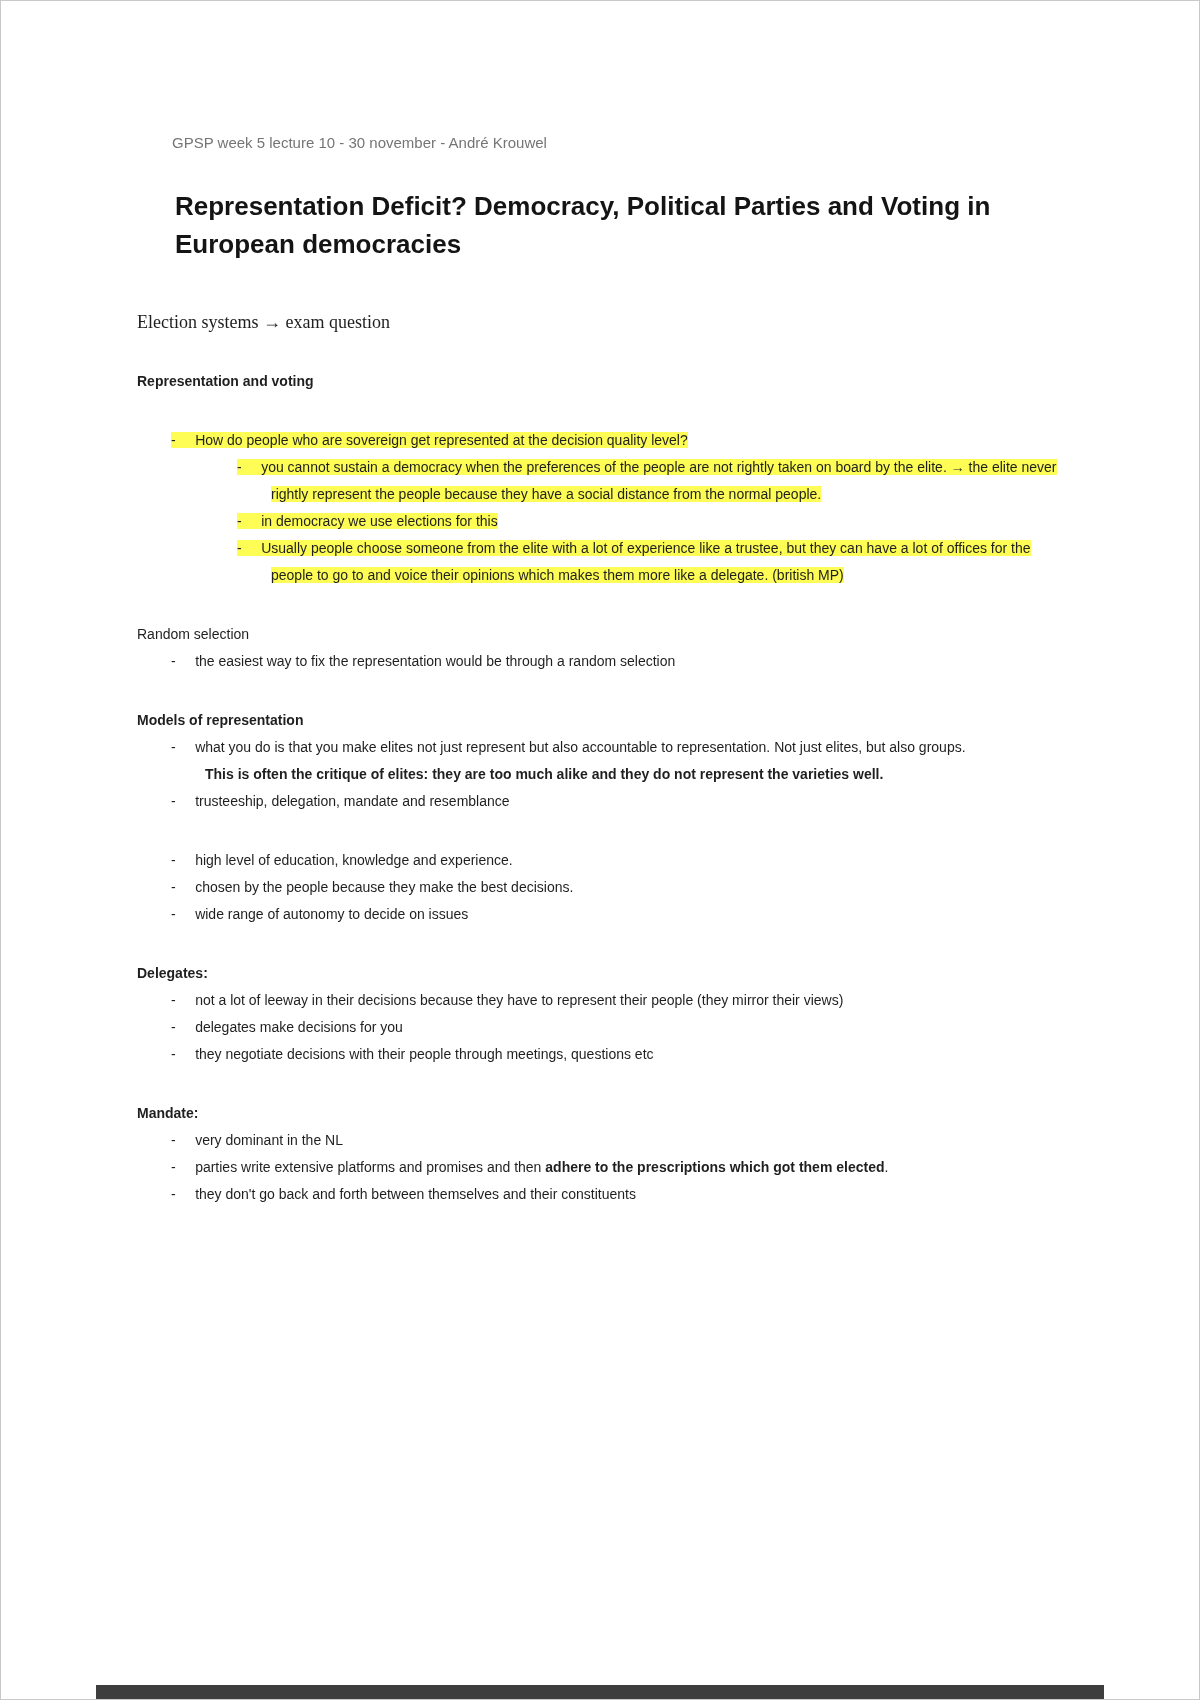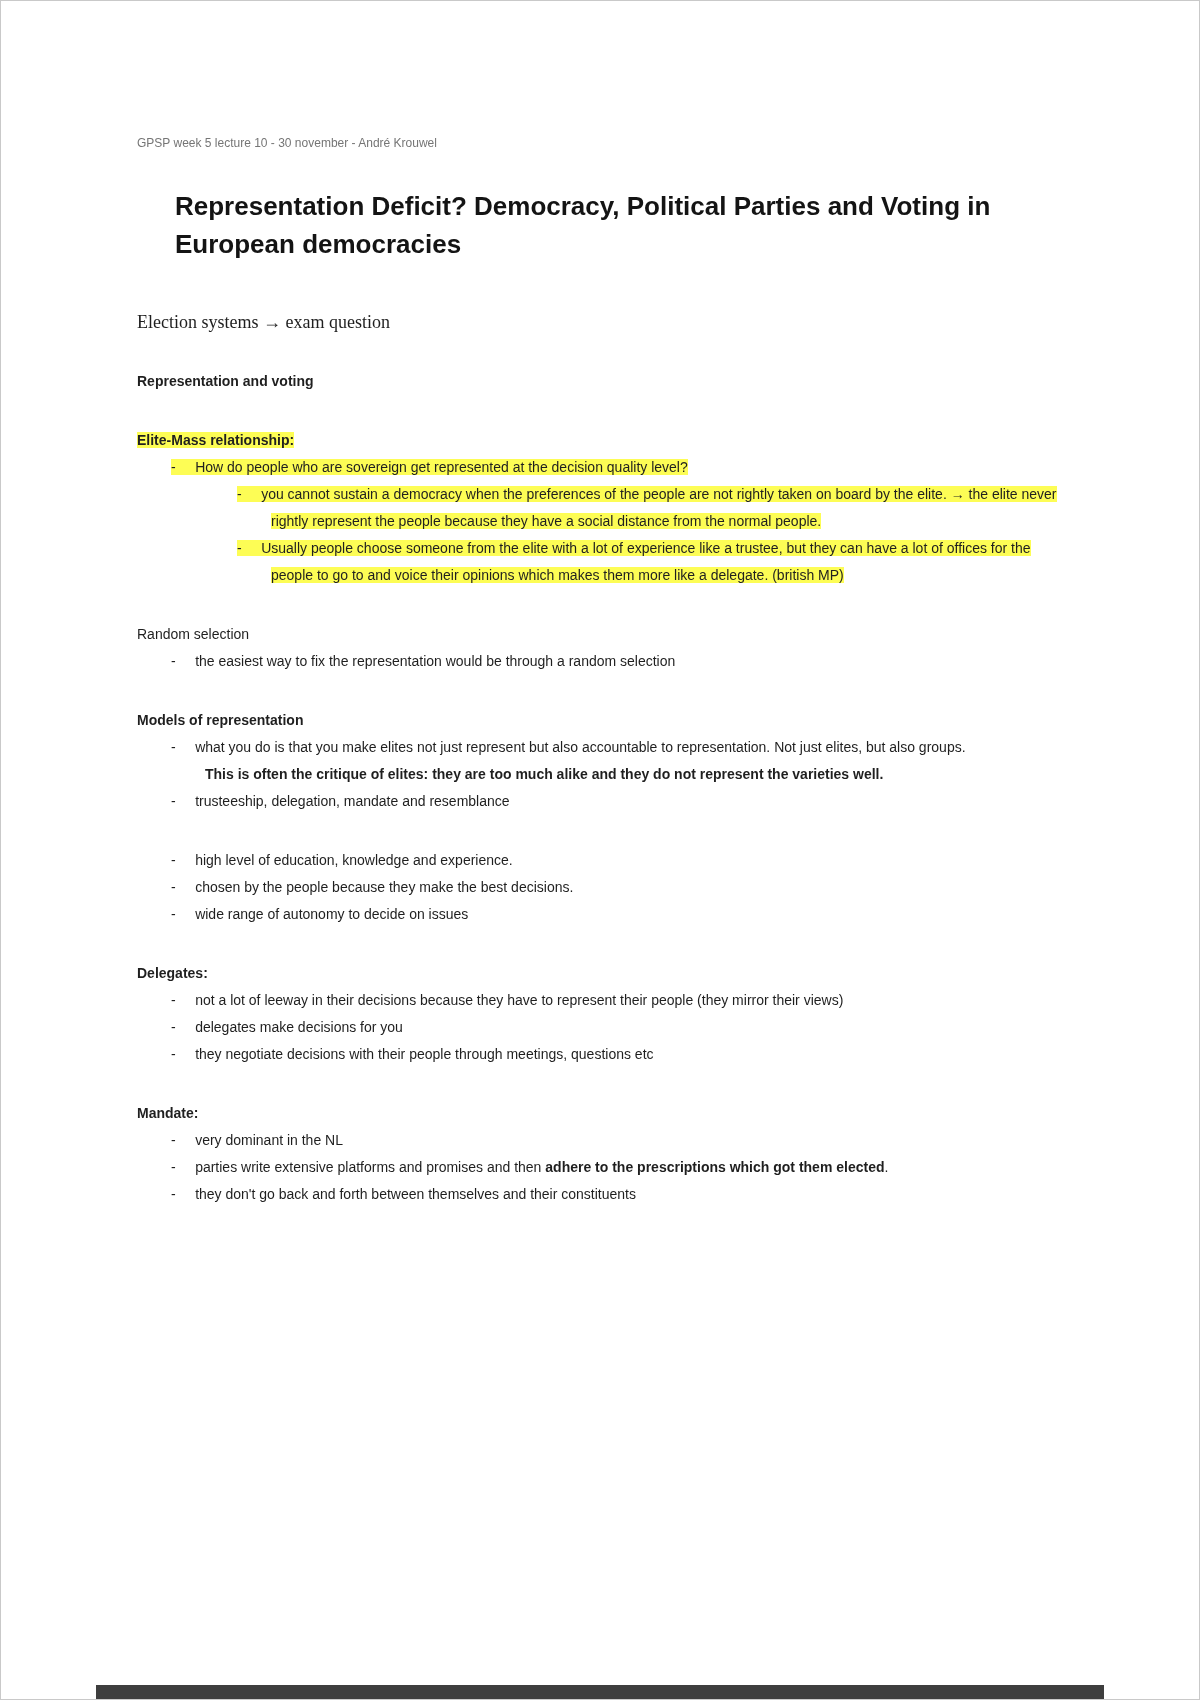--- a/index.html
+++ b/index.html
@@ -9,21 +9,21 @@
     height: 1700px;
     background: #ffffff;
     border: 1px solid #c9c9c9;
     box-sizing: border-box;
     overflow: hidden;
     font-family: "Liberation Sans", sans-serif;
     color: #1f1f1f;
   }
   .content { padding: 132px 136px 0 136px; }
   p { margin: 0; }
-  .kicker { font-size: 12px; line-height: 20px; color: #757575; }
+  .kicker { font-size: 15px; line-height: 20px; color: #757575; margin-left: 35px; }
   .doc-title {
     font-size: 26px;
     line-height: 38px;
     font-weight: bold;
     text-align: left;
     max-width: 850px;
     margin: 34px auto 0;
     color: #141414;
   }
   .intro { margin-top: 46px; font-size: 18px; line-height: 27px; font-family: Liberation Serif, serif; }
@@ -50,23 +50,23 @@
 
     <p class="kicker">GPSP week 5 lecture 10 - 30 november - André Krouwel</p>
 
     <h1 class="doc-title">Representation Deficit? Democracy, Political Parties and Voting in European democracies</h1>
 
     <p class="intro">Election systems → exam question</p>
 
     <p class="sect bold">Representation and voting</p>
 
     <div class="sect">
-      <p class="para"><span class="hl bold">Elite-Mass relationship:</span></p>
       <div class="li l1"><span class="hl"><span class="dash">-</span><span>How do people who are sovereign get represented at the decision quality level?</span></span></div>
       <div class="li l2"><span class="hl"><span class="dash">-</span><span>you cannot sustain a democracy when the preferences of the people are not rightly taken on board by the elite. → the elite never rightly represent the people because they have a social distance from the normal people.</span></span></div>
+      <div class="li l2"><span class="hl"><span class="dash">-</span><span>in democracy we use elections for this</span></span></div>
       <div class="li l2"><span class="hl"><span class="dash">-</span><span>Usually people choose someone from the elite with a lot of experience like a trustee, but they can have a lot of offices for the people to go to and voice their opinions which makes them more like a delegate. (british MP)</span></span></div>
     </div>
 
     <div class="sect">
       <p class="para">Random selection</p>
       <div class="li l1"><span class="dash">-</span><span>the easiest way to fix the representation would be through a random selection</span></div>
     </div>
 
     <div class="sect">
       <p class="para bold">Models of representation</p>

